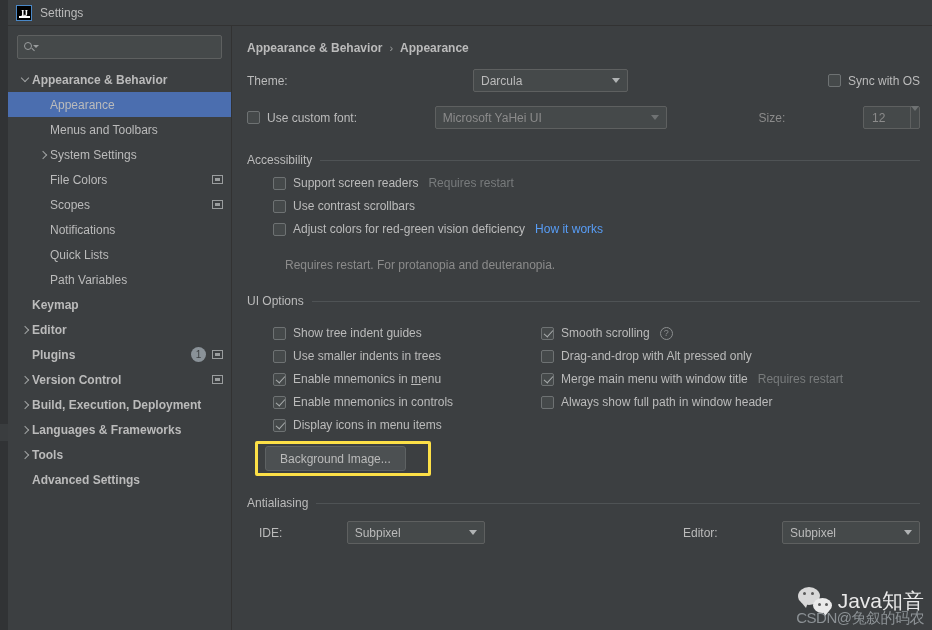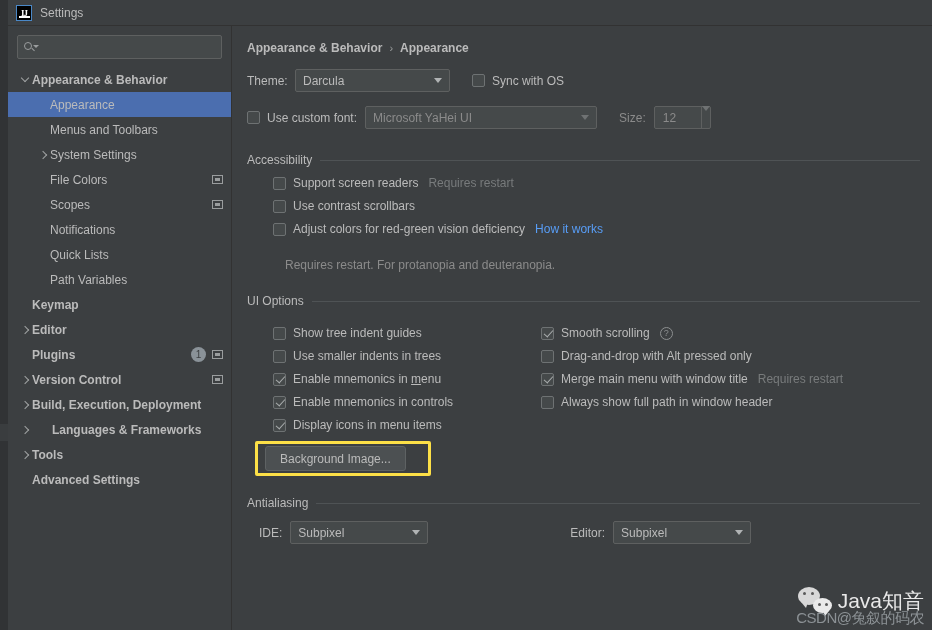--- a/index.html
+++ b/index.html
@@ -122,21 +122,21 @@
   .content {
     position: absolute; left: 225px; top: 26px; width: 699px; height: 604px;
     background: #3c3f41; padding: 0 12px 0 14px; overflow: hidden;
   }
   .breadcrumb {
     margin-top: 15px; font-size: 12px; color: #bbbbbb; font-weight: bold;
     display: flex; align-items: center; gap: 7px;
   }
   .breadcrumb .sep { color: #9a9d9e; font-weight: normal; font-size: 11px; }
 
-  .field-row { display: flex; align-items: center; margin-top: 14px; }
+  .field-row { display: flex; align-items: center; margin-top: 14px; justify-content: space-between; }
   .lbl { font-size: 12px; color: #bbbbbb; }
   .lbl.dim { color: #8b8b8b; }
 
   .combo {
     height: 23px; background: #45494a; border: 1px solid #5e6060;
     border-radius: 2px; display: inline-flex; align-items: center;
     padding: 0 2px 0 7px; font-size: 12px; color: #bbbbbb; position: relative;
   }
   .combo.disabled { color: #8b8b8b; }
   .combo .val { flex: 1; white-space: nowrap; }
@@ -359,21 +359,21 @@
             <span class="row-badges">
               <span class="badge-proj"></span>
             </span>
           </div>
           <div class="tree-row bold" style="padding-left: 10px;">
             <span class="arrow">
               <i class="chev right"></i>
             </span>
             <span class="label">Build, Execution, Deployment</span>
           </div>
-          <div class="tree-row bold" style="padding-left: 10px; gap: 20px;">
+          <div class="tree-row bold" style="padding-left: 10px;">
             <span class="arrow">
               <i class="chev right"></i>
             </span>
             <span class="label">Languages &amp; Frameworks</span>
           </div>
           <div class="tree-row bold" style="padding-left: 10px;">
             <span class="arrow">
               <i class="chev right"></i>
             </span>
             <span class="label">Tools</span>

